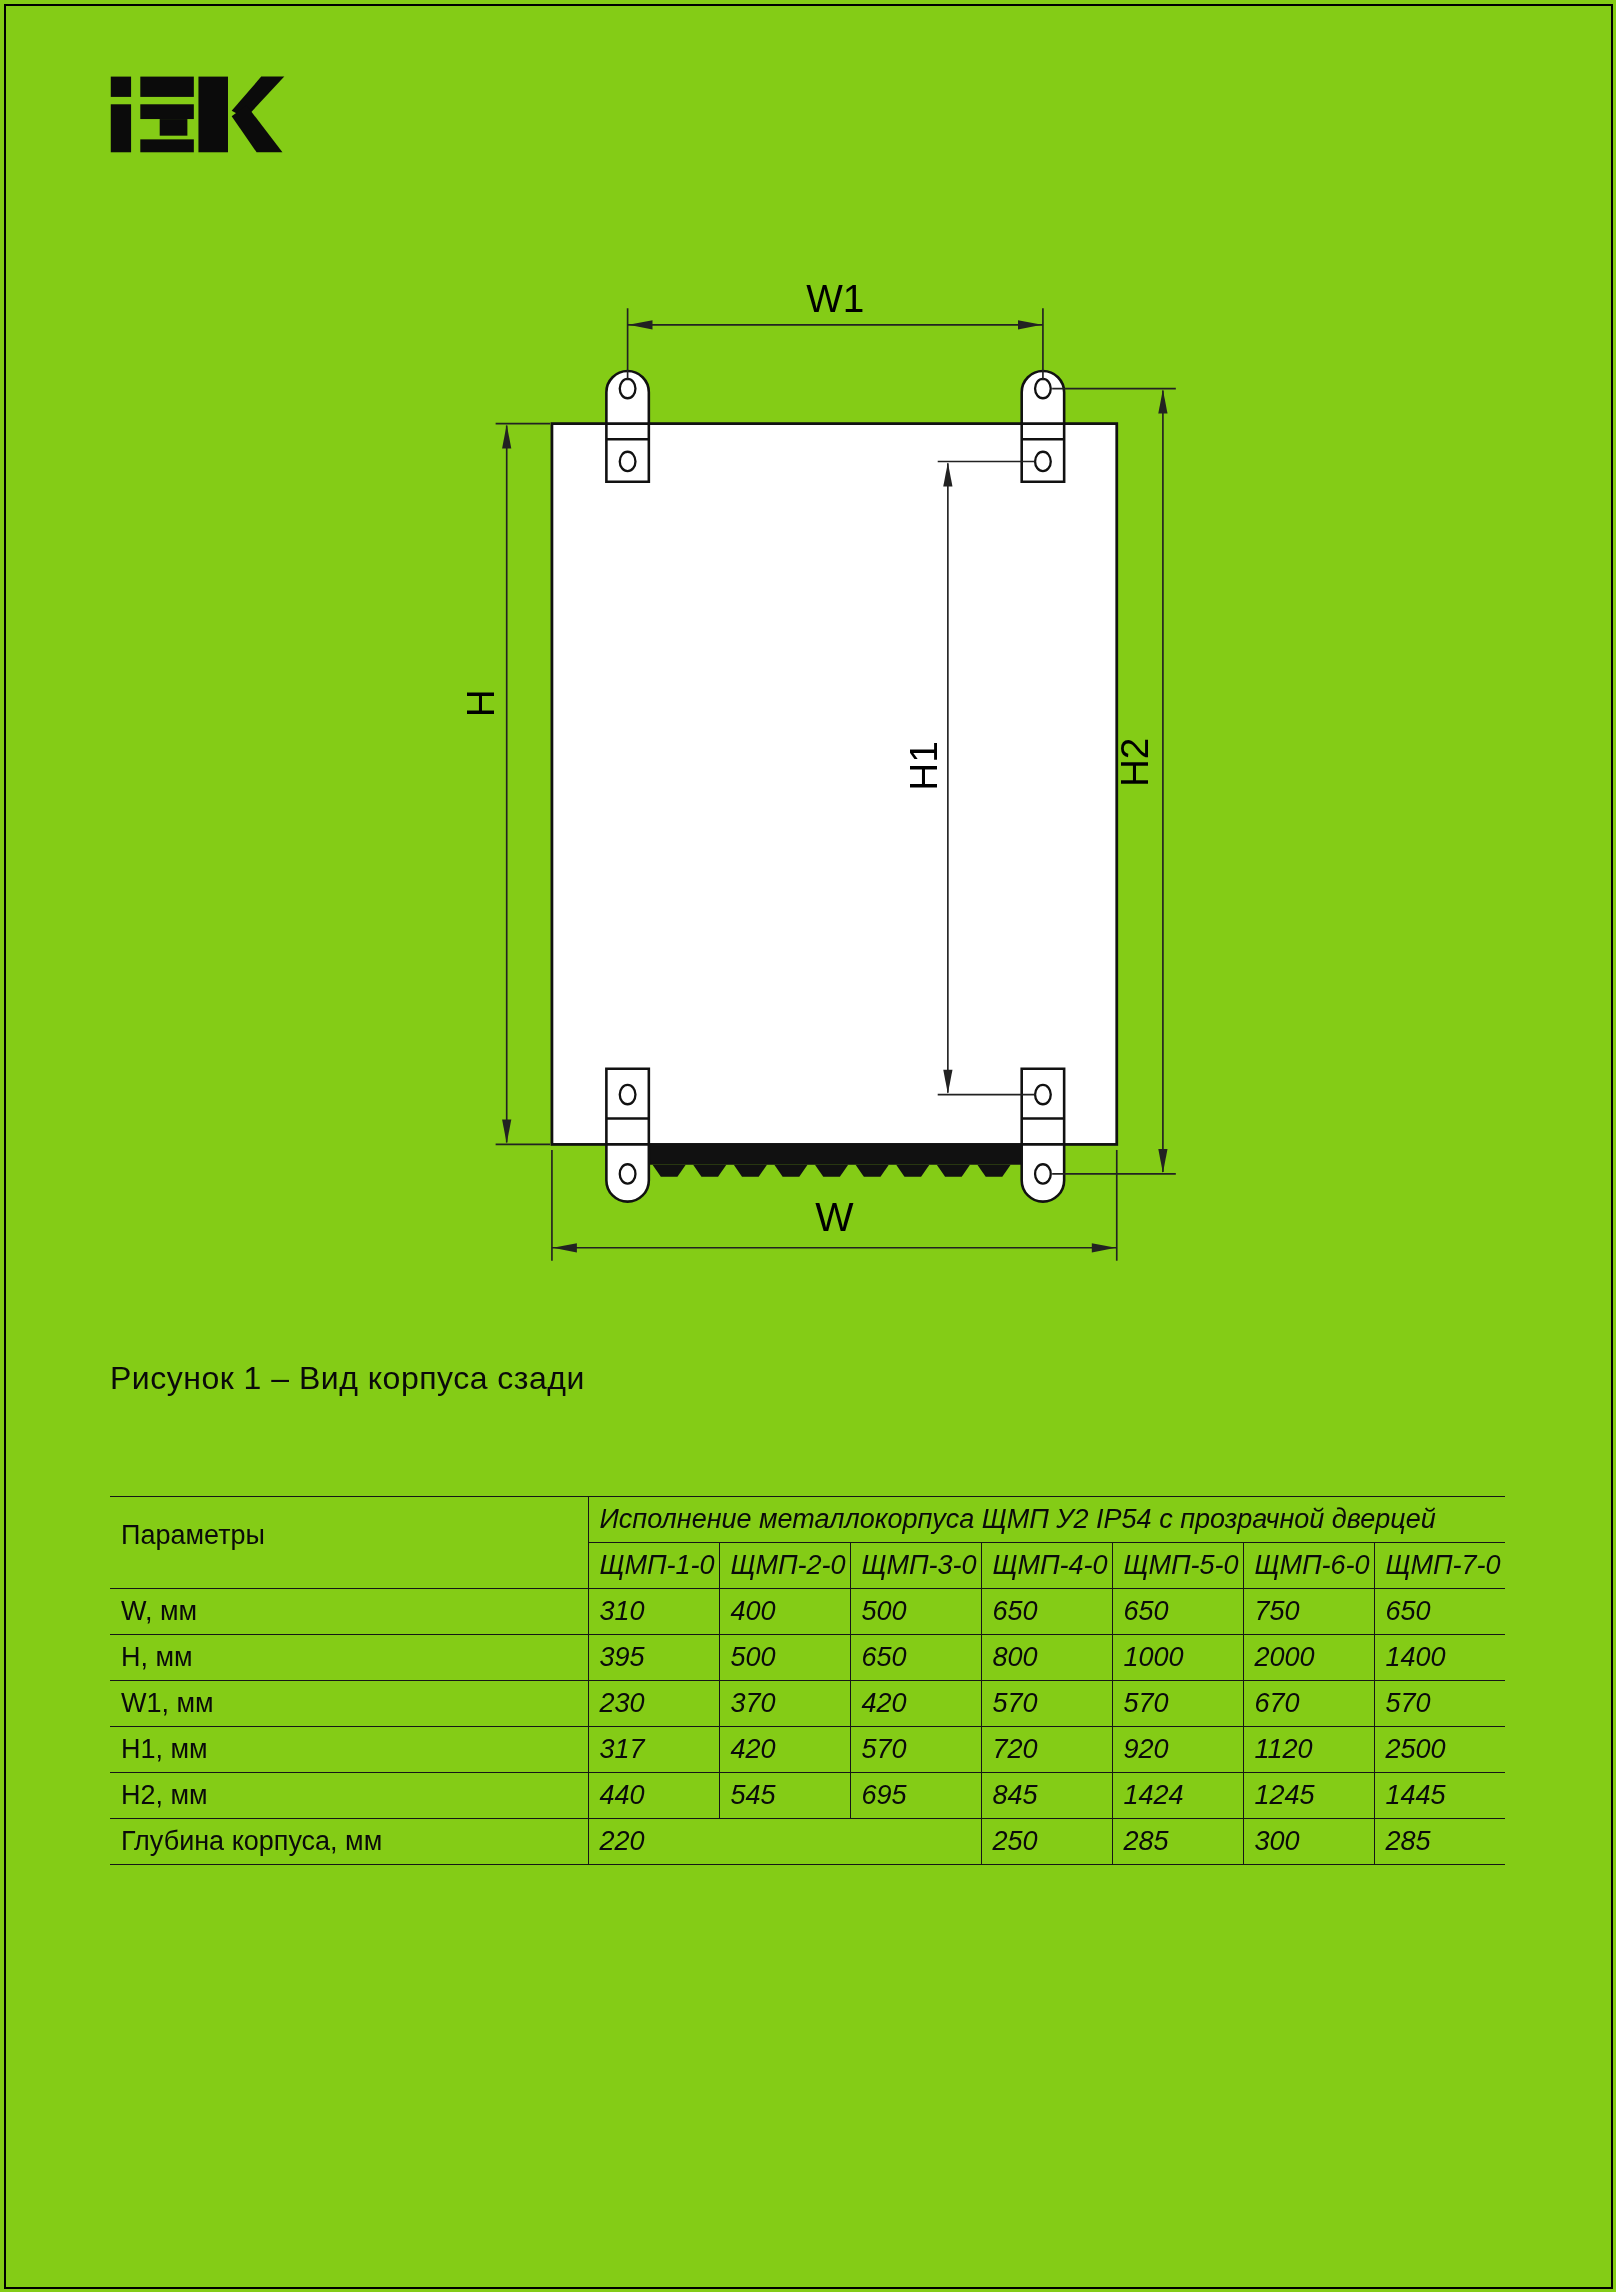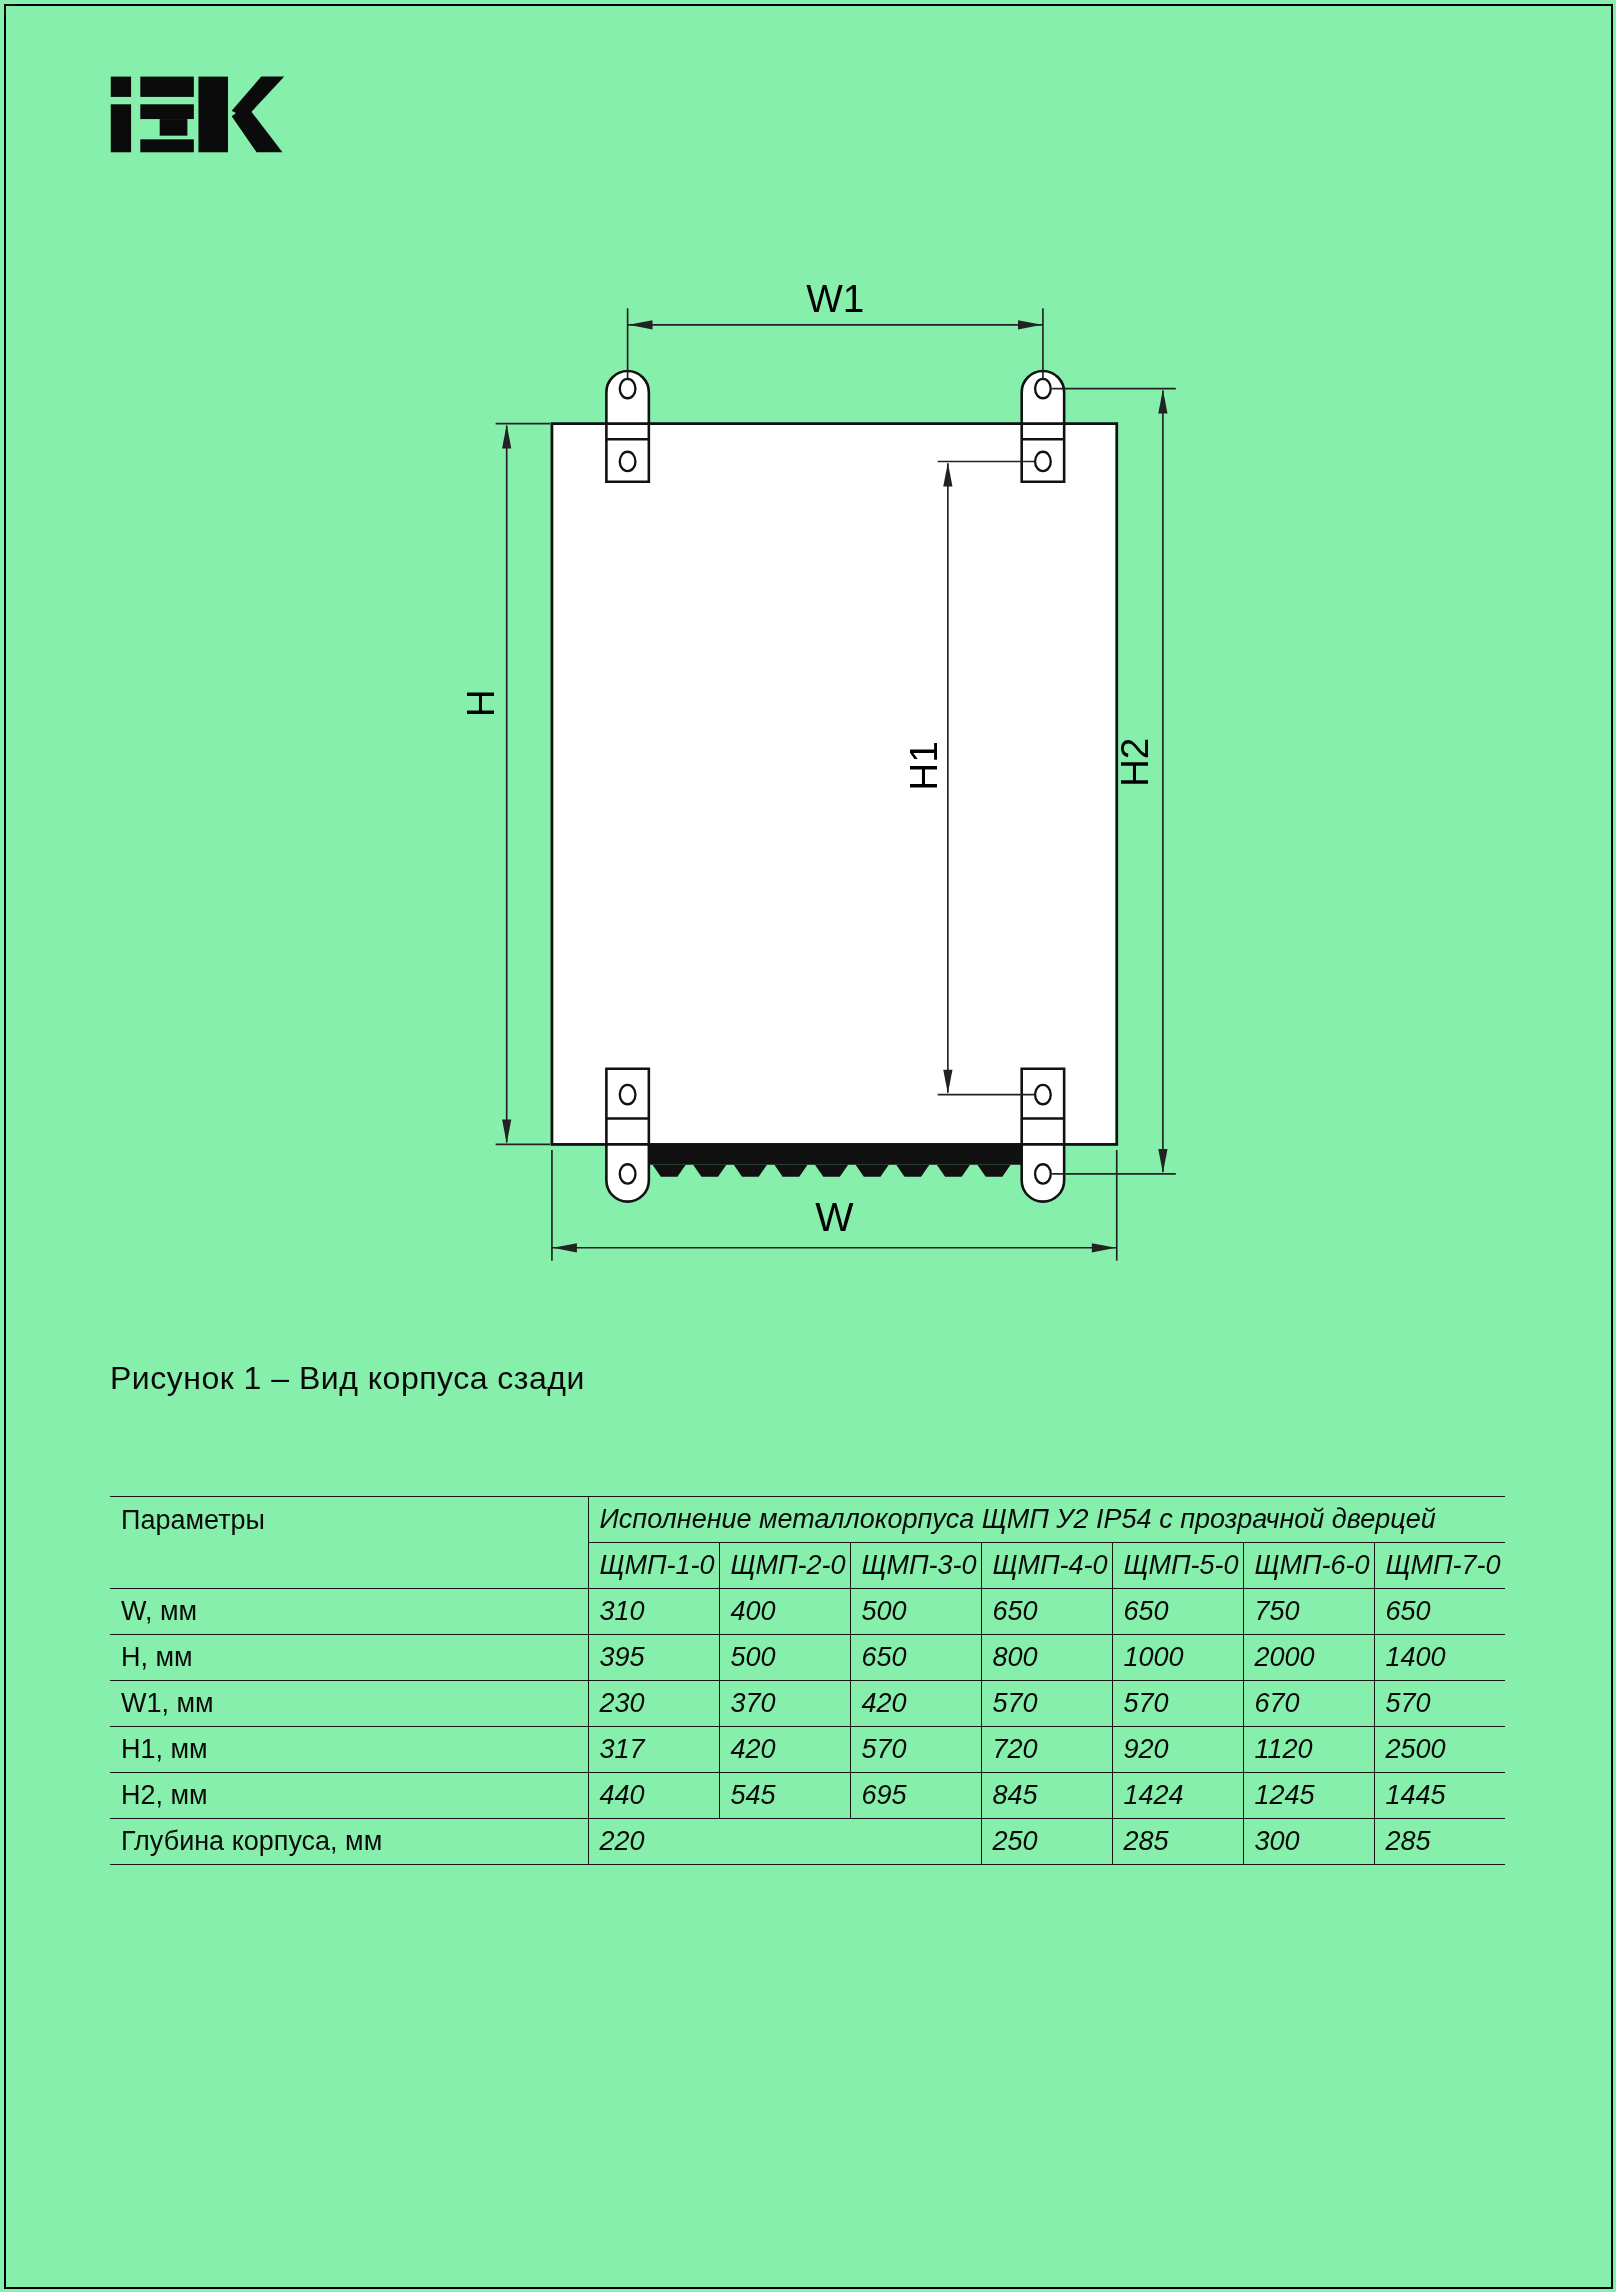--- a/index.html
+++ b/index.html
@@ -1,17 +1,17 @@
 <!DOCTYPE html>
 <html style="font-size:14.8px"><head>
 <meta charset="utf-8">
 <style>
   html,body{margin:0;padding:0;background:#888;}
   .page{
-    position:relative;width:1617px;height:2293px;background:#86efac;
+    position:relative;width:1617px;height:2293px;background:#84cc16;
     font-family:"Liberation Sans", sans-serif;color:#000;overflow:hidden;
   }
   .page-frame{
     position:absolute;left:3.7px;top:3.7px;right:3.7px;bottom:3.7px;
     border:2.8px solid #000;pointer-events:none;
   }
   svg.art{position:absolute;left:0;top:0;}
   svg.art text{font-family:"Liberation Sans", sans-serif;fill:#000;}
   .dim-label{font-size:42px;}
   .dim-label-big{font-size:44px;}
@@ -152,21 +152,21 @@
       <col style="width:131px">
         <col style="width:131px">
         <col style="width:131px">
       <col style="width:131px">
         <col style="width:131px">
         <col style="width:131px">
       <col style="width:131px">
     </colgroup>
     <tbody>
       <tr>
-        <td class="bt bb" rowspan="2" style="vertical-align:top;padding-top:8px;">Параметры</td>
+        <td class="bt bb" rowspan="2" style="vertical-align:top;padding-top:23px;">Параметры</td>
         <td class="bt bb bl" colspan="7">Исполнение металлокорпуса ЩМП У2 IP54 с прозрачной дверцей</td>
       </tr>
       <tr>
         <td class="bb bl">ЩМП-1-0</td>
         <td class="bb bl">ЩМП-2-0</td>
         <td class="bb bl">ЩМП-3-0</td>
         <td class="bb bl">ЩМП-4-0</td>
         <td class="bb bl">ЩМП-5-0</td>
         <td class="bb bl">ЩМП-6-0</td>
         <td class="bb bl">ЩМП-7-0</td>

